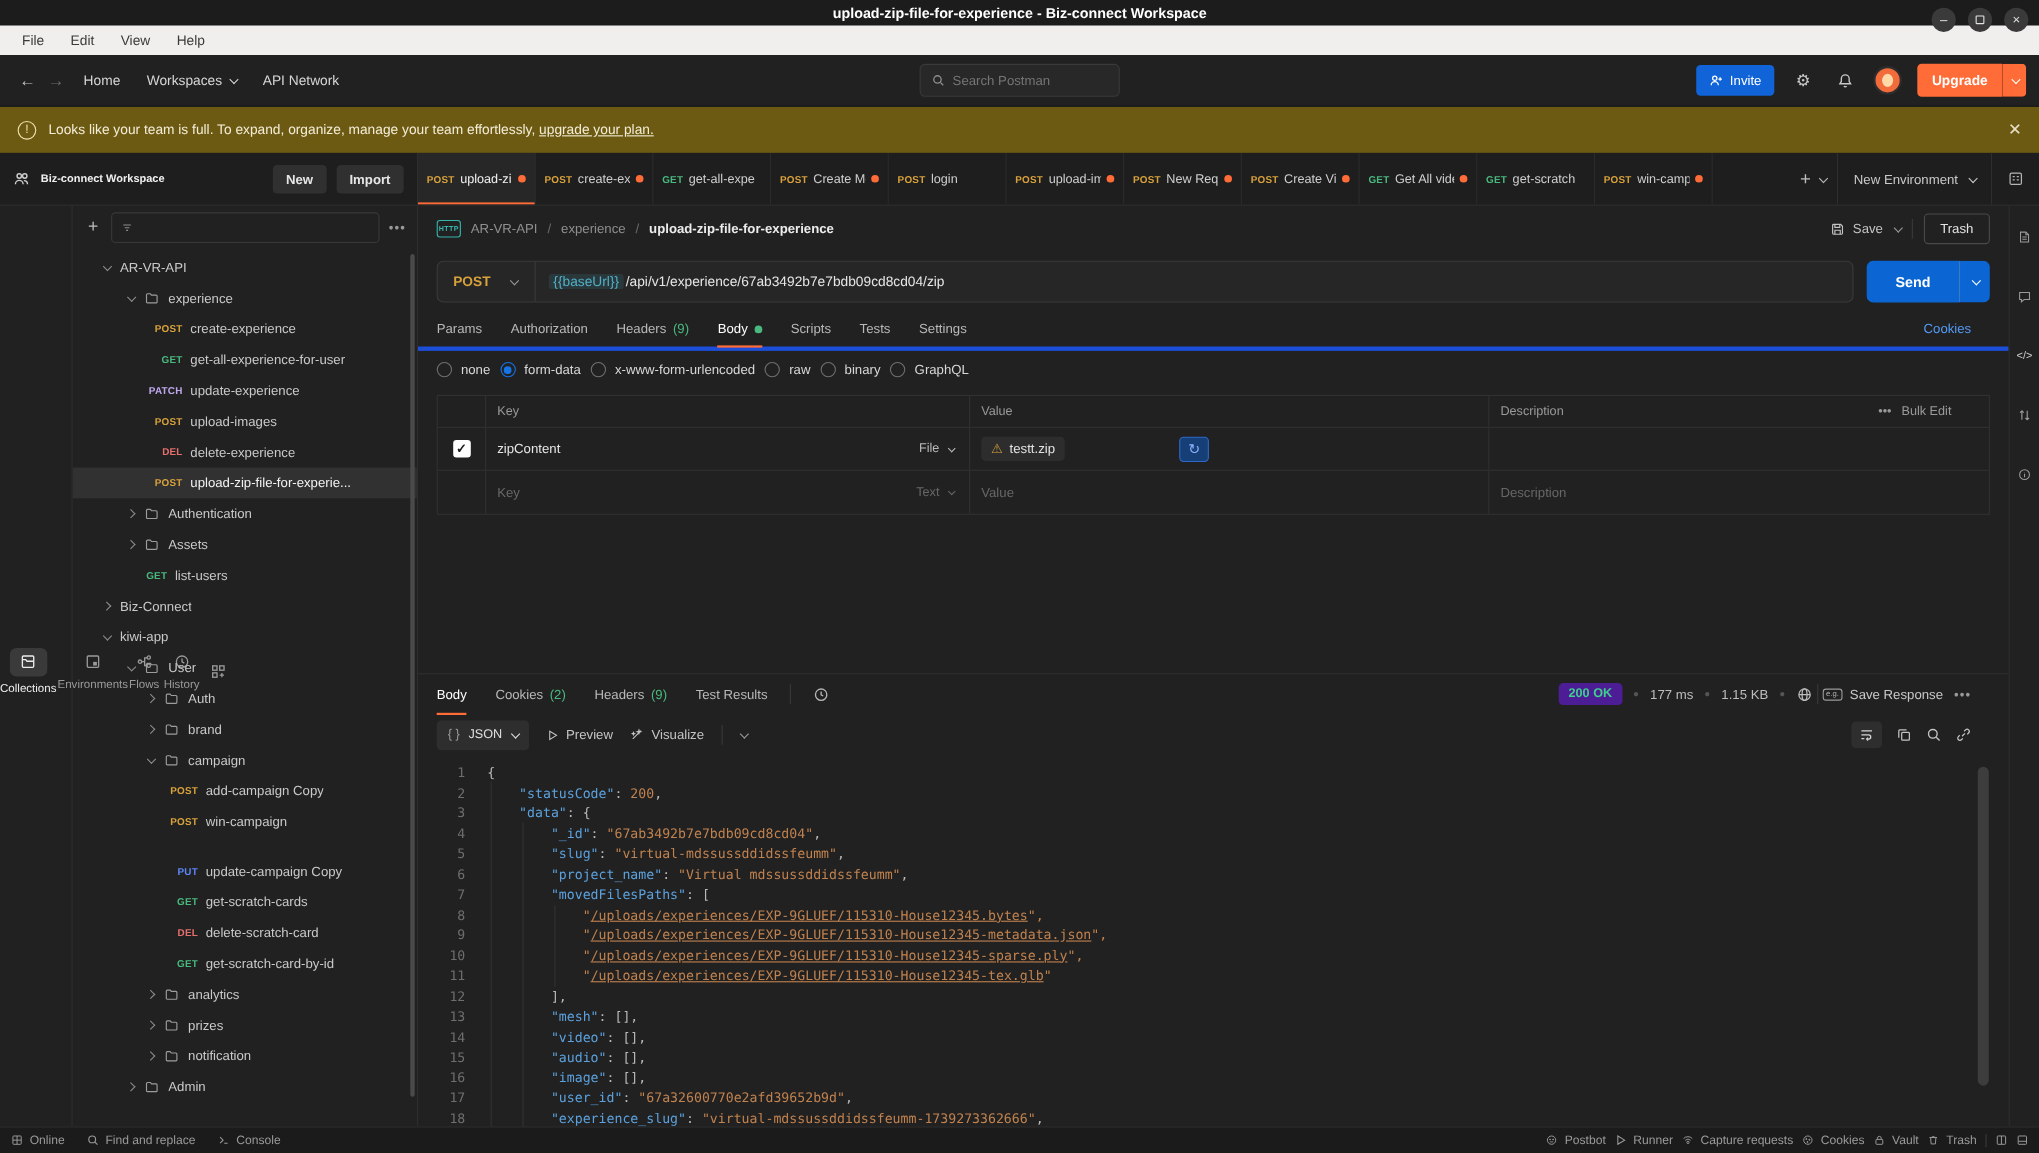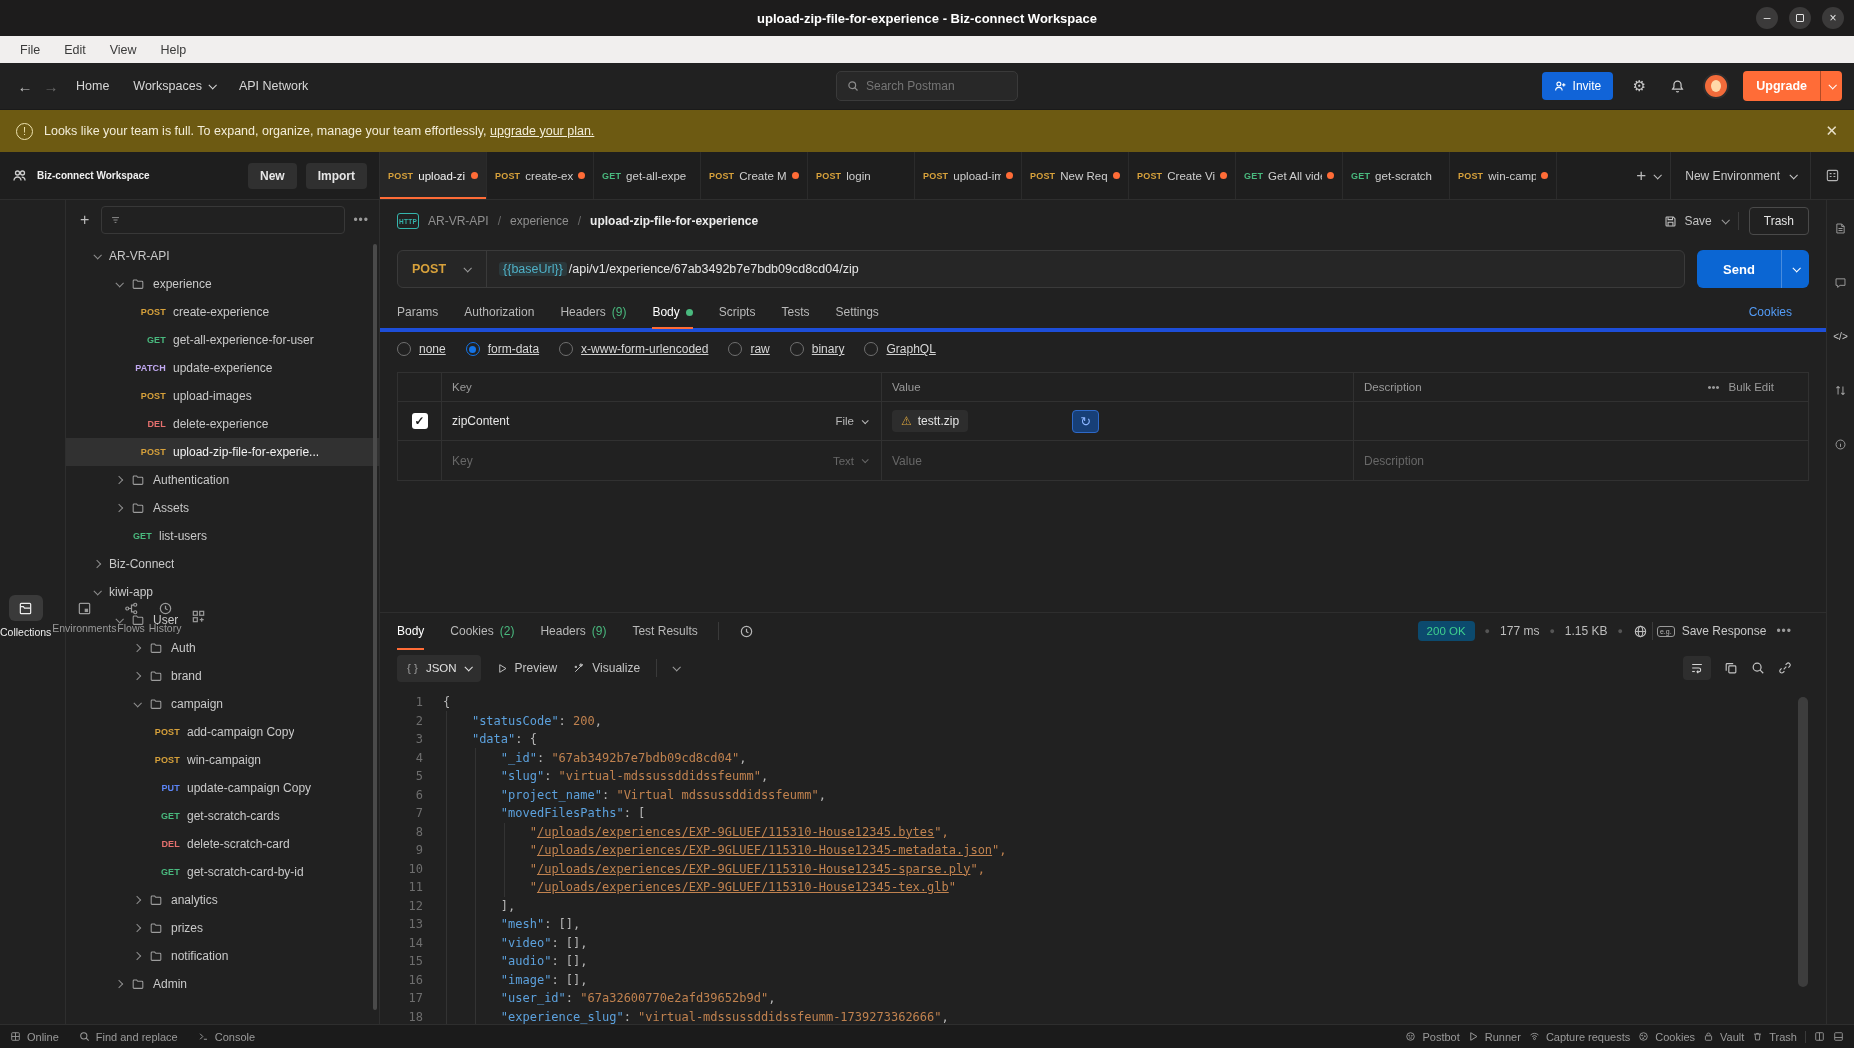--- a/index.html
+++ b/index.html
@@ -1,21 +1,21 @@
 <!DOCTYPE html>
 <html><head>
 <meta charset="utf-8">
 <style>
   *{margin:0;padding:0;box-sizing:border-box;}
   html,body{width:1854px;height:1048px;overflow:hidden;background:#141414;}
   body{font-family:"Liberation Sans",sans-serif;color:#d0d0d0;font-size:12px;}
   .app{width:1854px;height:1048px;display:flex;flex-direction:column;background:#212121;}
 
   
-  .titlebar{height:36px;background:#1d1c1c;display:flex;align-items:center;justify-content:center;position:relative;flex:none;}
+  .titlebar{height:23px;background:#1d1c1c;display:flex;align-items:center;justify-content:center;position:relative;flex:none;}
   .titlebar .title{color:#fff;font-weight:bold;font-size:13px;}
   .winbtns{position:absolute;right:10px;top:7px;display:flex;gap:11px;}
   .wbtn{width:22px;height:22px;border-radius:50%;background:#3b3a3a;color:#e3e3e3;display:flex;align-items:center;justify-content:center;font-size:12px;cursor:pointer;}
   .wbtn .sq{width:8px;height:8px;border:1.2px solid #e3e3e3;border-radius:1px;display:block;}
 
   
   .menubar{height:27px;background:#f1efee;display:flex;align-items:center;padding-left:10px;gap:4px;flex:none;}
   .menubar .mitem{color:#3a3a3a;font-size:12.5px;padding:3px 10px;border-radius:3px;cursor:pointer;}
 
   
@@ -116,21 +116,21 @@
   .sendbtn .drop{width:28px;background:#0b66d3;border-left:1px solid rgba(255,255,255,.25);border-radius:0 6px 6px 0;display:flex;align-items:center;justify-content:center;color:#fff;}
 
   .reqtabs{height:36px;display:flex;align-items:center;padding:0 34px 0 17px;gap:26px;border-bottom:4px solid #1d4ed8;flex:none;}
   .rtab{display:flex;align-items:center;gap:6px;color:#b9b9b9;font-size:12px;cursor:pointer;position:relative;height:100%;}
   .rtab .cnt{color:#49b97e;}
   .rtab.active{color:#fff;}
   .rtab.active::after{content:"";position:absolute;left:0;right:0;bottom:-1px;height:2px;background:#ff6c37;}
   .gdot{width:7px;height:7px;border-radius:50%;background:#49b97e;}
   .cookieslink{margin-left:auto;color:#539bf5;font-size:12px;cursor:pointer;}
 
-  .modes{height:34px;display:flex;align-items:center;gap:20px;padding:0 17px;flex:none;text-decoration:underline;}
+  .modes{height:34px;display:flex;align-items:center;gap:9px;padding:0 17px;flex:none;}
   .mode{display:flex;align-items:center;gap:8px;color:#d8d8d8;font-size:12px;cursor:pointer;}
   .rad{width:14px;height:14px;border:1.5px solid #6f6f6f;border-radius:50%;display:flex;align-items:center;justify-content:center;flex:none;}
   .mode.sel .rad{border-color:#1574e6;}
   .rdot{width:7px;height:7px;border-radius:50%;background:#1574e6;display:none;}
   .mode.sel .rdot{display:block;}
 
   .ftable{margin:6px 17px 0;border:1px solid #313131;flex:none;}
   .frow{display:grid;grid-template-columns:44px 440px 472px 1fr;align-items:center;}
   .frow > div{border-right:1px solid #313131;height:100%;display:flex;align-items:center;padding:0 10px;}
   .frow > div:last-child{border-right:none;}
@@ -146,21 +146,21 @@
   .replbtn{margin-left:104px;width:27px;height:23px;border-radius:4px;background:#173f77;border:1px solid #2e69c8;color:#8ab4ff;display:flex;align-items:center;justify-content:center;font-size:13px;cursor:pointer;}
 
   .spacer{flex:1;}
 
   
   .response{border-top:1px solid #2e2e2e;flex:none;height:412px;display:flex;flex-direction:column;position:relative;}
   .resptabs{height:36px;display:flex;align-items:center;gap:26px;padding:0 34px 0 17px;flex:none;}
   .resptabs .vdiv{margin:0 -6px;}
   .clockic{color:#b5b5b5;cursor:pointer;display:flex;}
   .respmeta{margin-left:auto;display:flex;align-items:center;gap:10px;white-space:nowrap;}
-  .stbadge{background:#0c4a6e;color:#3ecf8e;font-weight:normal;font-size:11.5px;padding:4px 9px;border-radius:4px;cursor:pointer;}
+  .stbadge{background:#4c1d95;color:#3ecf8e;font-weight:bold;font-size:11.5px;padding:4px 9px;border-radius:4px;cursor:pointer;}
   .dotsep{color:#555;font-size:9px;}
   .meta{color:#bdbdbd;font-size:12px;cursor:pointer;}
   .saveresp{display:flex;align-items:center;gap:7px;color:#c9c9c9;font-size:12px;cursor:pointer;}
   .egicon{border:1.2px solid #9a9a9a;border-radius:3px;font-size:7px;padding:1px 2px;color:#b5b5b5;}
   .respbar{height:38px;display:flex;align-items:center;gap:16px;padding:0 34px 0 17px;flex:none;}
   .jsonchip{background:#2e2e2e;border-radius:4px;height:27px;display:flex;align-items:center;gap:8px;padding:0 10px;color:#e0e0e0;font-size:11.5px;cursor:pointer;}
   .jsonchip .br{color:#9a9a9a;}
   .barbtn{display:flex;align-items:center;gap:7px;color:#c4c4c4;font-size:12px;cursor:pointer;}
   .respbar .right{margin-left:auto;display:flex;align-items:center;gap:13px;}
   .mini{color:#c4c4c4;cursor:pointer;display:flex;align-items:center;justify-content:center;}
@@ -556,21 +556,21 @@
             <span class="m m-post">POST</span>
             <span class="tlabel">add-campaign Copy</span>
           </div>
 
           <div class="trow" style="padding-left: 78px;">
 
             <span class="m m-post">POST</span>
             <span class="tlabel">win-campaign</span>
           </div>
 
-          <div class="trow" style="padding-left: 78px;">
+          <div class="trow" style="padding-left: 78px; margin-top: 17px;">
 
             <span class="m m-put">PUT</span>
             <span class="tlabel">update-campaign Copy</span>
           </div>
 
           <div class="trow" style="padding-left: 78px;">
 
             <span class="m m-get">GET</span>
             <span class="tlabel">get-scratch-cards</span>
           </div>

